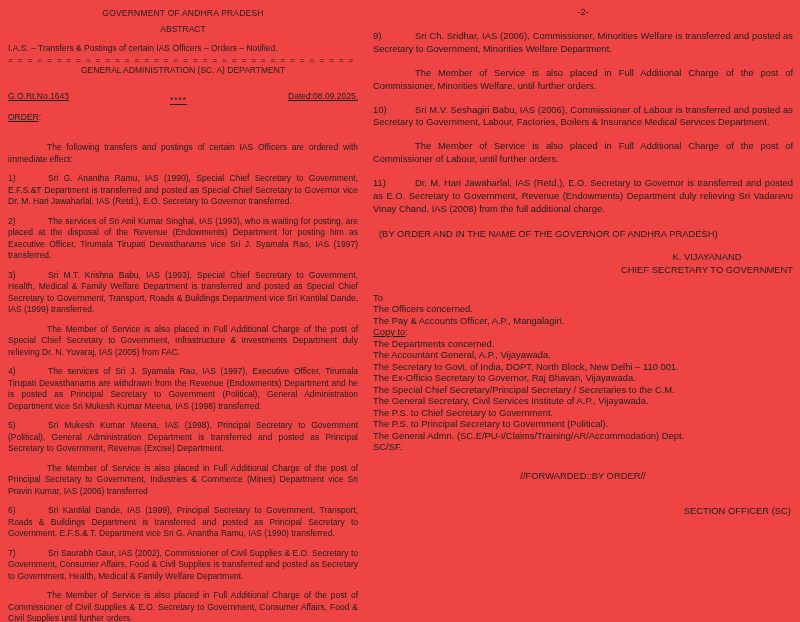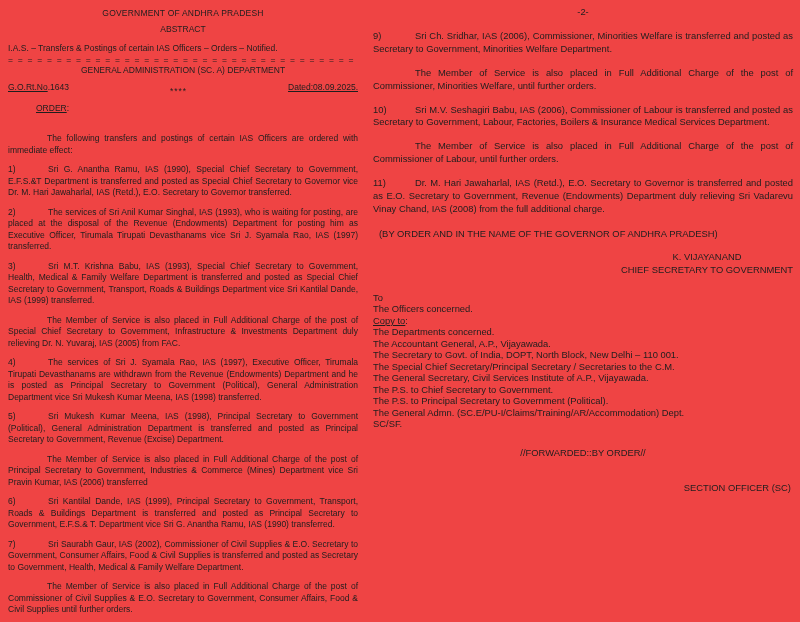--- a/index.html
+++ b/index.html
@@ -12,24 +12,24 @@
   .col-left {
     position:absolute; left:8px; top:6px; width:350px;
     font-size:8.5px; line-height:11.5px;
   }
   .col-left .center { text-align:center; }
   .hdr-title { margin-top:2px; letter-spacing:.2px; }
   .hdr-abstract { margin-top:4px; }
   .subject { margin-top:8px; text-align:left; }
   .sep-line { white-space:nowrap; overflow:hidden; height:10px; letter-spacing:1.2px; }
   .dept { margin-top:0px; }
-  .go-row { display:flex; justify-content:space-between; margin-top:6px; }
+  .go-row { display:flex; justify-content:space-between; margin-top:15px;text-decoration:underline; }
   .go-stars { position:relative; top:4px; letter-spacing:1px; }
   .u { text-decoration:underline; }
-  .order-lbl { margin-top:9px;margin-left:28px; }
+  .order-lbl { margin-top:9px; }
   .intro { margin-top:19px; text-align:justify; text-indent:39px; }
   p.para { margin-top:4px; padding-top:4px; text-align:justify; }
   p.para.indent { text-indent:39px; }
   .pnum { display:inline-block; width:40px; }
   
   .col-right {
     position:absolute; left:373px; top:4px; width:420px;
     font-size:9.4px; line-height:12.9px;
   }
   .pageno { text-align:center; margin-top:2px; }
@@ -90,26 +90,28 @@
 
     <div class="by-order">(BY ORDER AND IN THE NAME OF THE GOVERNOR OF ANDHRA PRADESH)</div>
 
     <div class="sig-block">
       <div class="sig-name">K. VIJAYANAND</div>
       <div>CHIEF SECRETARY TO GOVERNMENT</div>
     </div>
 
     <div class="to-label addr">To</div>
     <div class="addr">The Officers concerned.</div>
+    <div class="addr">The Pay &amp; Accounts Officer, A.P., Mangalagiri.</div>
 
     <div class="addr"><span class="u">Copy to</span><span>:</span></div>
 
     <div class="addr">The Departments concerned.</div>
     <div class="addr">The Accountant General, A.P., Vijayawada.</div>
     <div class="addr">The Secretary to Govt. of India, DOPT, North Block, New Delhi – 110 001.</div>
+    <div class="addr">The Ex-Officio Secretary to Governor, Raj Bhavan, Vijayawada.</div>
     <div class="addr">The Special Chief Secretary/Principal Secretary / Secretaries to the C.M.</div>
     <div class="addr">The General Secretary, Civil Services Institute of A.P., Vijayawada.</div>
     <div class="addr">The P.S. to Chief Secretary to Government.</div>
     <div class="addr">The P.S. to Principal Secretary to Government (Political).</div>
     <div class="addr">The General Admn. (SC.E/PU-I/Claims/Training/AR/Accommodation) Dept.</div>
     <div class="addr">SC/SF.</div>
 
     <div class="forwarded">//FORWARDED::BY ORDER//</div>
     <div class="section-officer">SECTION OFFICER (SC)</div>
   </div>

